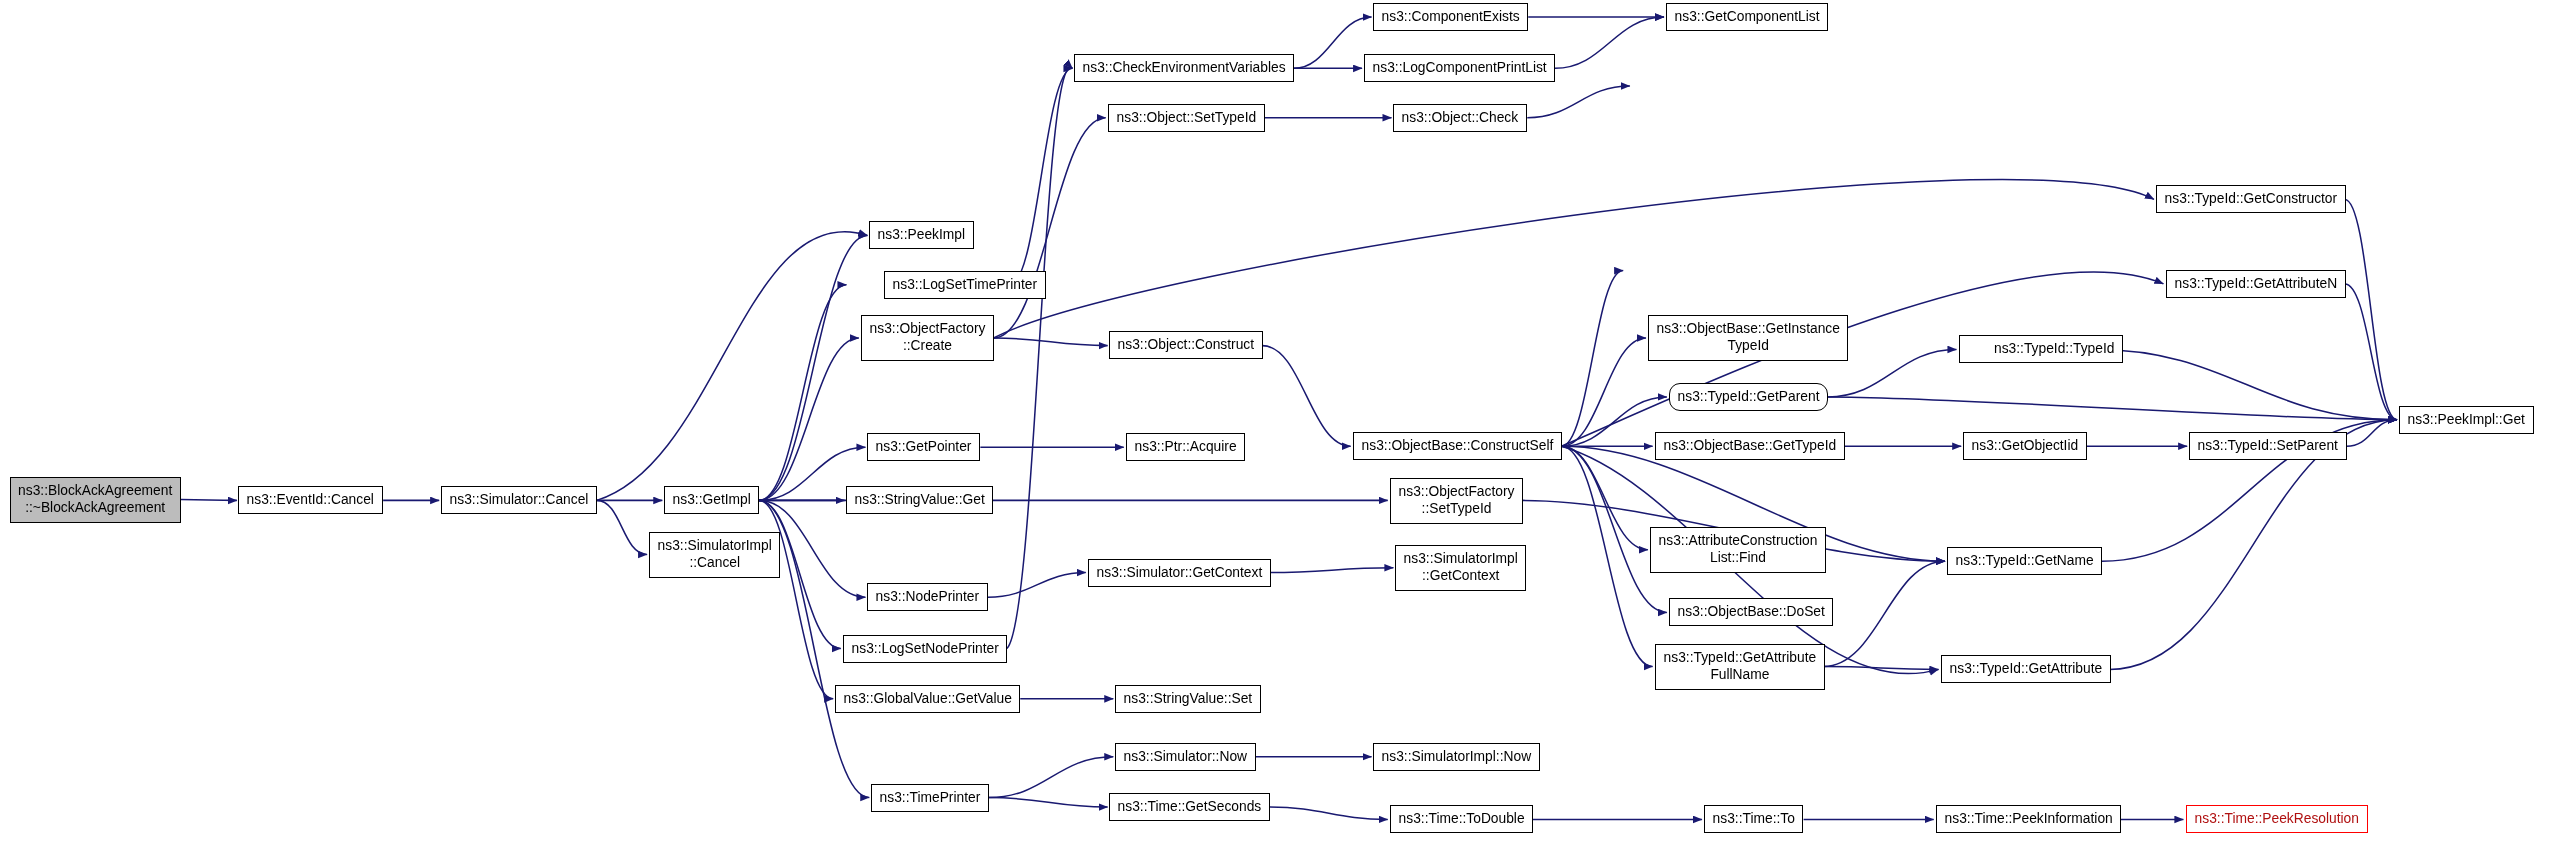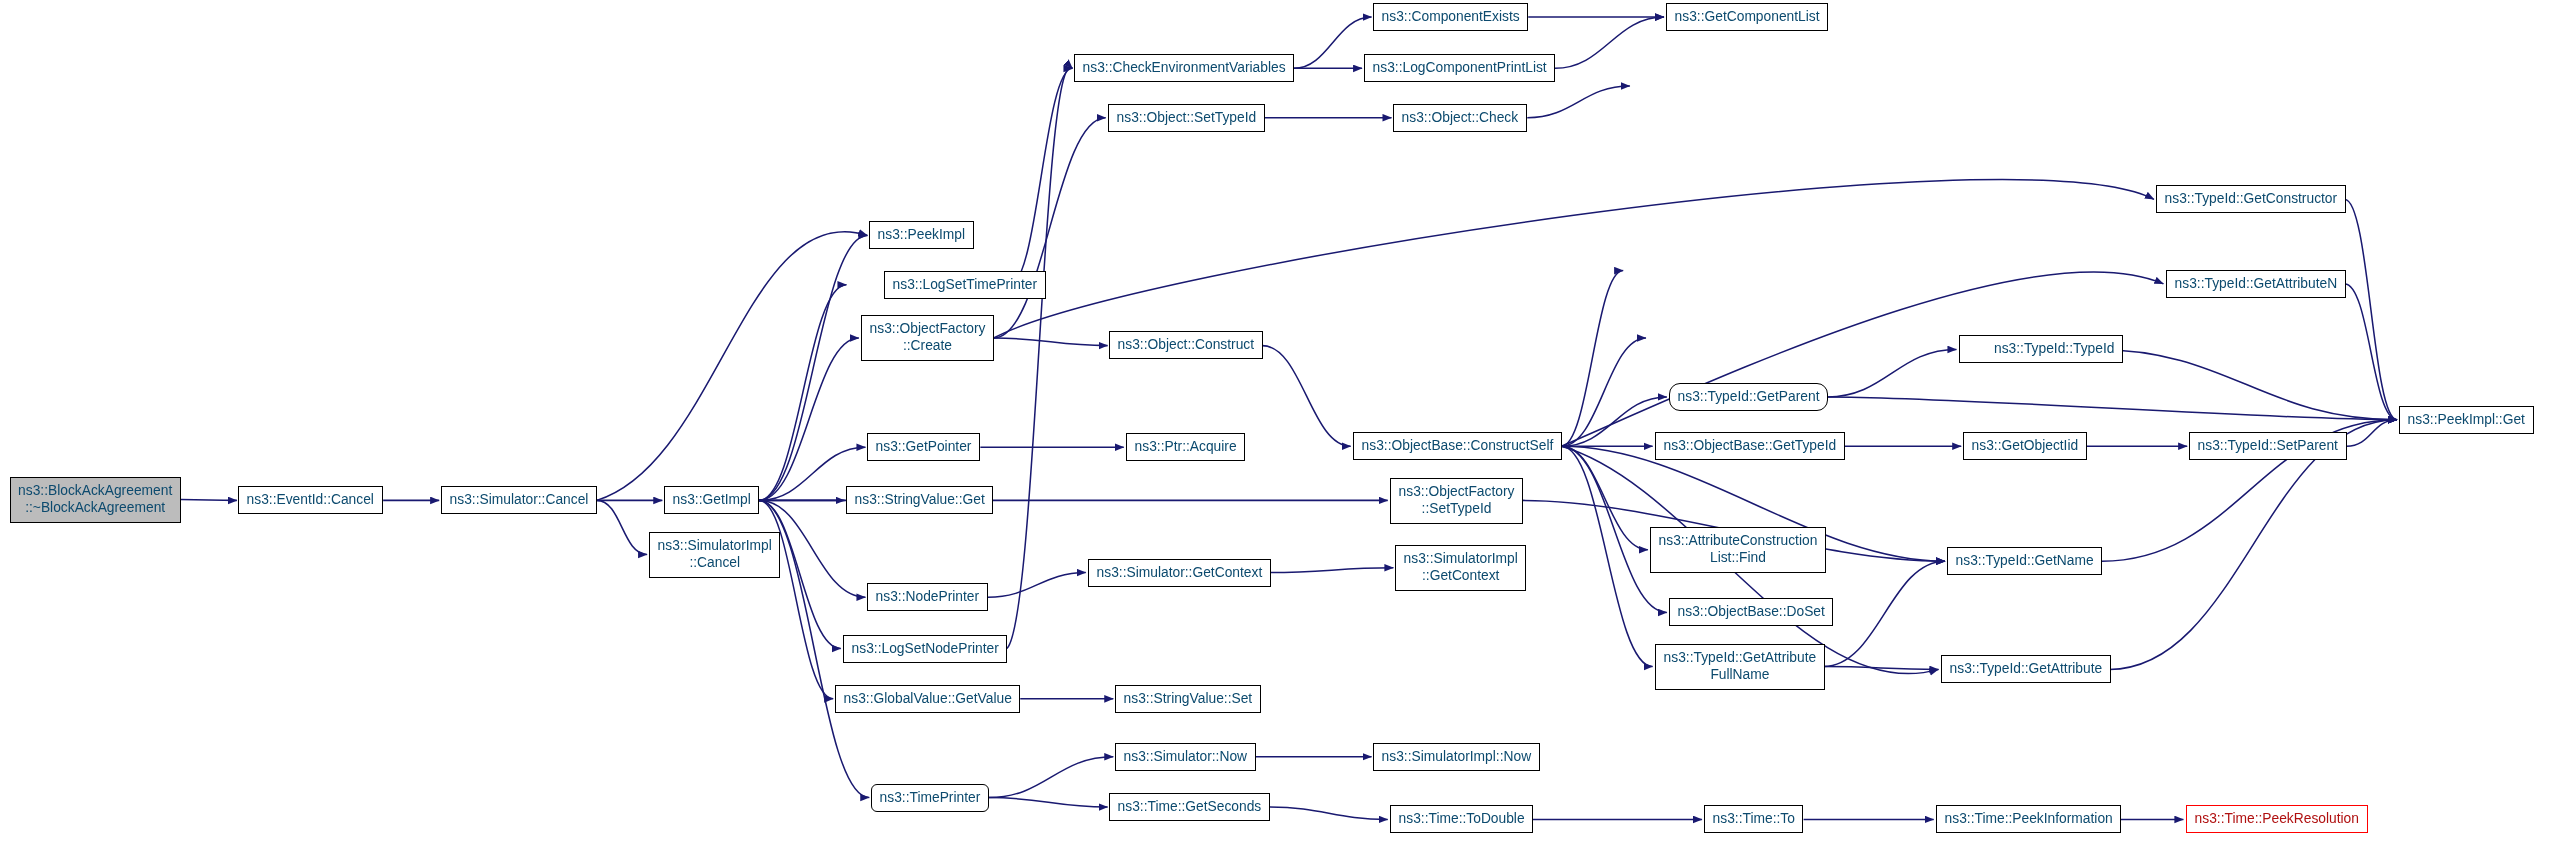--- a/index.html
+++ b/index.html
@@ -18,21 +18,21 @@
   #edges {
     position: absolute; left: 0; top: 0;
   }
   .node {
     position: absolute;
     background: #ffffff;
     border: 1.4px solid #000000;
     padding: 3.8px 7.6px 4.7px 7.6px;
     font-size: 13.8px;
     line-height: 1.28;
-    color: #0c4a6e;
+    color: #000000;
     white-space: pre-line;
     text-align: center;
     cursor: pointer;
   }
   .node.root {
     background: #bcbcbc;
     cursor: default;
   }
   .node.red {
     border-color: #ff0000;
@@ -125,40 +125,42 @@
 ::Cancel</div>
     <div class="node" style="left: 869px; top: 221px;">ns3::PeekImpl</div>
     <div class="node" style="left: 848px; top: 271px; margin-left: 36px;">ns3::LogSetTimePrinter</div>
     <div class="node" style="left: 861px; top: 315px;">ns3::ObjectFactory
 ::Create</div>
     <div class="node" style="left: 867px; top: 433px;">ns3::GetPointer</div>
     <div class="node" style="left: 846px; top: 486px;">ns3::StringValue::Get</div>
     <div class="node" style="left: 867px; top: 583px;">ns3::NodePrinter</div>
     <div class="node" style="left: 843px; top: 635px;">ns3::LogSetNodePrinter</div>
     <div class="node" style="left: 835px; top: 685px;">ns3::GlobalValue::GetValue</div>
-    <div class="node" style="left: 871px; top: 784px; border-radius: 6px;">ns3::TimePrinter</div>
+    <div class="node" style="left: 871px; top: 784px;">ns3::TimePrinter</div>
     <div class="node" style="left: 1074px; top: 54px;">ns3::CheckEnvironmentVariables</div>
     <div class="node" style="left: 1108px; top: 104px;">ns3::Object::SetTypeId</div>
     <div class="node" style="left: 1109px; top: 331px;">ns3::Object::Construct</div>
     <div class="node" style="left: 1126px; top: 433px;">ns3::Ptr::Acquire</div>
     <div class="node" style="left: 1088px; top: 559px;">ns3::Simulator::GetContext</div>
     <div class="node" style="left: 1115px; top: 685px;">ns3::StringValue::Set</div>
     <div class="node" style="left: 1115px; top: 743px;">ns3::Simulator::Now</div>
     <div class="node" style="left: 1109px; top: 793px;">ns3::Time::GetSeconds</div>
     <div class="node" style="left: 1373px; top: 2.8px;">ns3::ComponentExists</div>
     <div class="node" style="left: 1364px; top: 54px;">ns3::LogComponentPrintList</div>
     <div class="node" style="left: 1393px; top: 104px;">ns3::Object::Check</div>
     <div class="node" style="left: 1666px; top: 2.8px;">ns3::GetComponentList</div>
     <div class="node" style="left: 1353px; top: 432px;">ns3::ObjectBase::ConstructSelf</div>
     <div class="node" style="left: 1390px; top: 478px;">ns3::ObjectFactory
 ::SetTypeId</div>
     <div class="node" style="left: 1395px; top: 545px;">ns3::SimulatorImpl
 ::GetContext</div>
     <div class="node" style="left: 1373px; top: 743px;">ns3::SimulatorImpl::Now</div>
     <div class="node" style="left: 1390px; top: 805px;">ns3::Time::ToDouble</div>
+    <div class="node" style="left: 1648px; top: 315px;">ns3::ObjectBase::GetInstance
+TypeId</div>
     <div class="node" style="left: 1669px; top: 383px; border-radius: 11px;">ns3::TypeId::GetParent</div>
     <div class="node" style="left: 1655px; top: 432px;">ns3::ObjectBase::GetTypeId</div>
     <div class="node" style="left: 1650px; top: 527px;">ns3::AttributeConstruction
 List::Find</div>
     <div class="node" style="left: 1669px; top: 598px;">ns3::ObjectBase::DoSet</div>
     <div class="node" style="left: 1655px; top: 644px;">ns3::TypeId::GetAttribute
 FullName</div>
     <div class="node" style="left: 1704px; top: 805px;">ns3::Time::To</div>
     <div class="node" style="left: 1959px; top: 335px; padding-left: 34px;">ns3::TypeId::TypeId</div>
     <div class="node" style="left: 1963px; top: 432px;">ns3::GetObjectIid</div>

